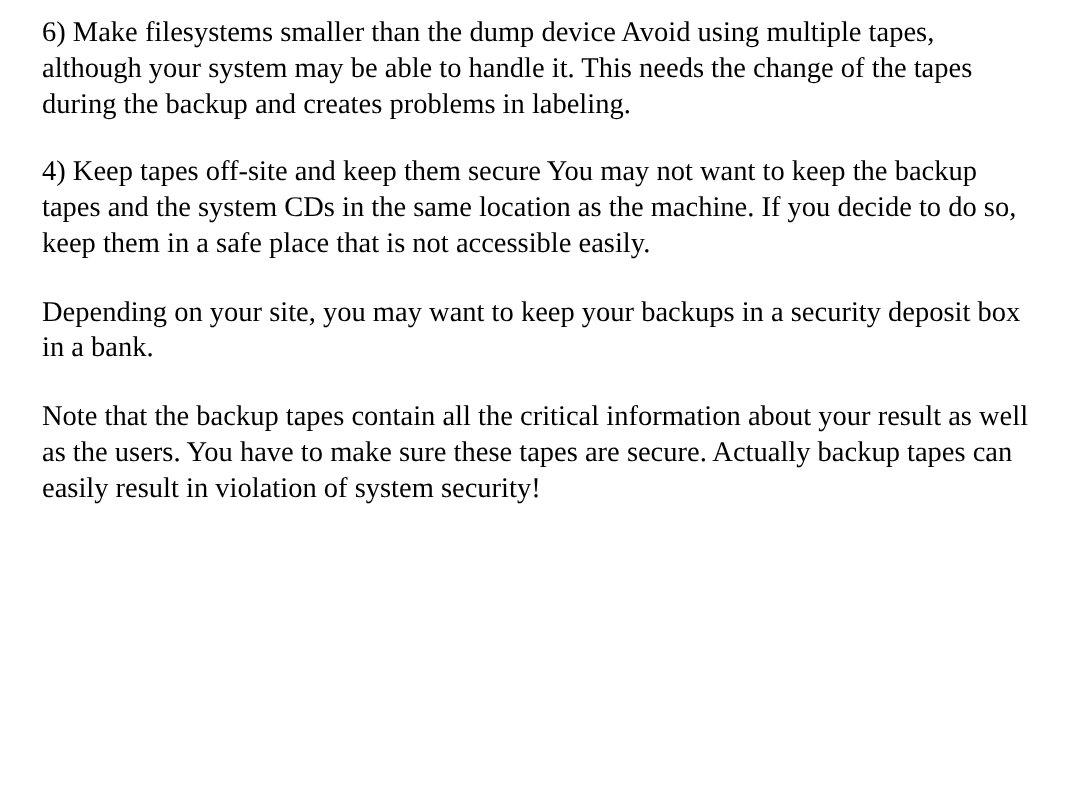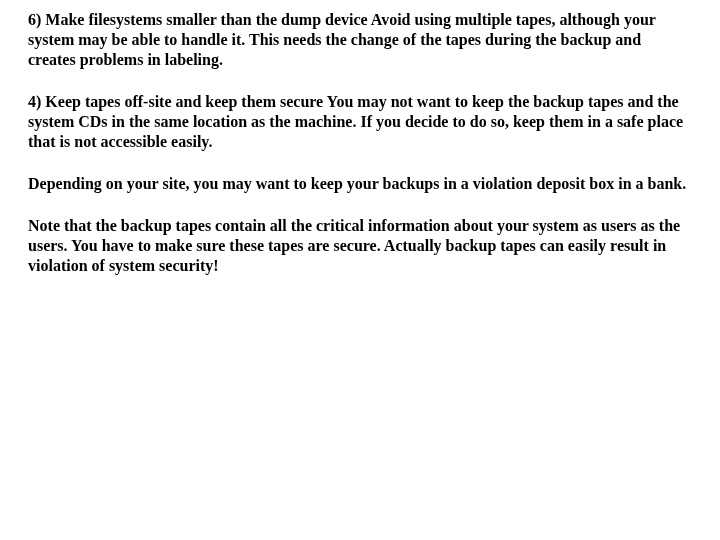--- a/index.html
+++ b/index.html
@@ -15,29 +15,28 @@
       padding: 10px 28px 18px 28px;
     }
     .title {
       color: #006600;
       font-weight: bold;
       font-size: 20px;
       margin: 0 0 22px 0;
     }
     .para {
       color: #000000;
-      font-size: 16px;
+      font-size: 19px;
       line-height: 1.25;
       margin: 0 0 22px 0;
-      font-weight: bold;
     }
   </style>
 </head>
 <body>
 
 <div class="page">
   <p class="para">6) Make filesystems smaller than the dump device
 Avoid using multiple tapes, although your system may be able to handle it.  This needs the change of the tapes during the backup and creates problems in labeling.</p>
   <p class="para">4) Keep tapes off-site and keep them secure
 You may not want to keep the backup tapes and the system CDs in the same location as the machine.  If you decide to do so, keep them in a safe place that is not accessible easily.</p>
-  <p class="para">Depending on your site, you may want to keep your backups in a violation deposit box in a bank.</p>
-  <p class="para">Note that the backup tapes contain all the critical information about your system as users as the users.   You have to make sure these tapes are secure.  Actually backup tapes can easily result in violation of system security!</p>
+  <p class="para">Depending on your site, you may want to keep your backups in a security deposit box in a bank.</p>
+  <p class="para">Note that the backup tapes contain all the critical information about your result as well as the users.   You have to make sure these tapes are secure.  Actually backup tapes can easily result in violation of system security!</p>
 </div>
 
 </body></html>

